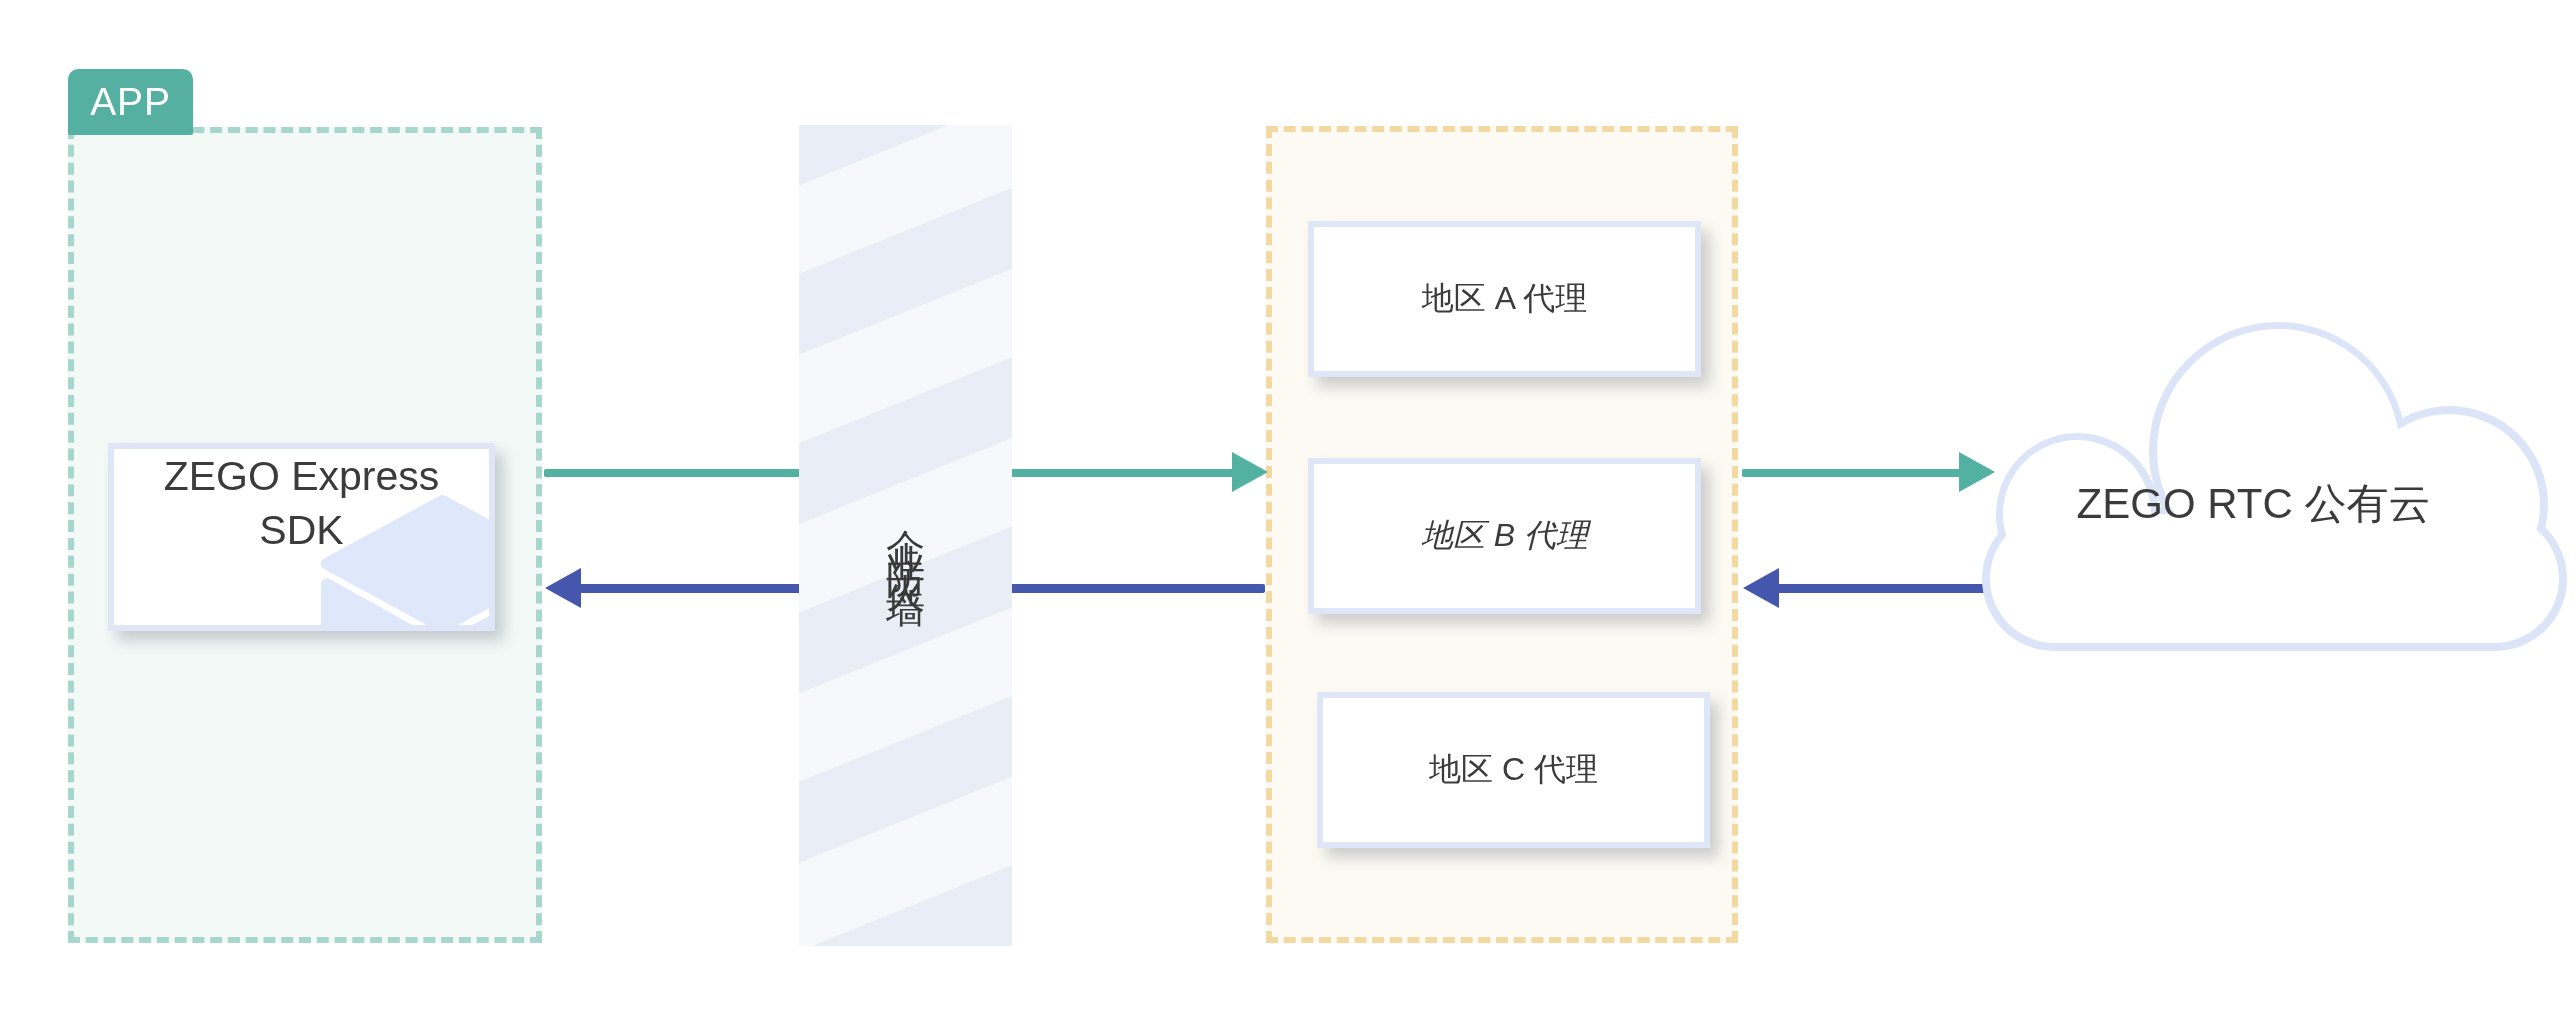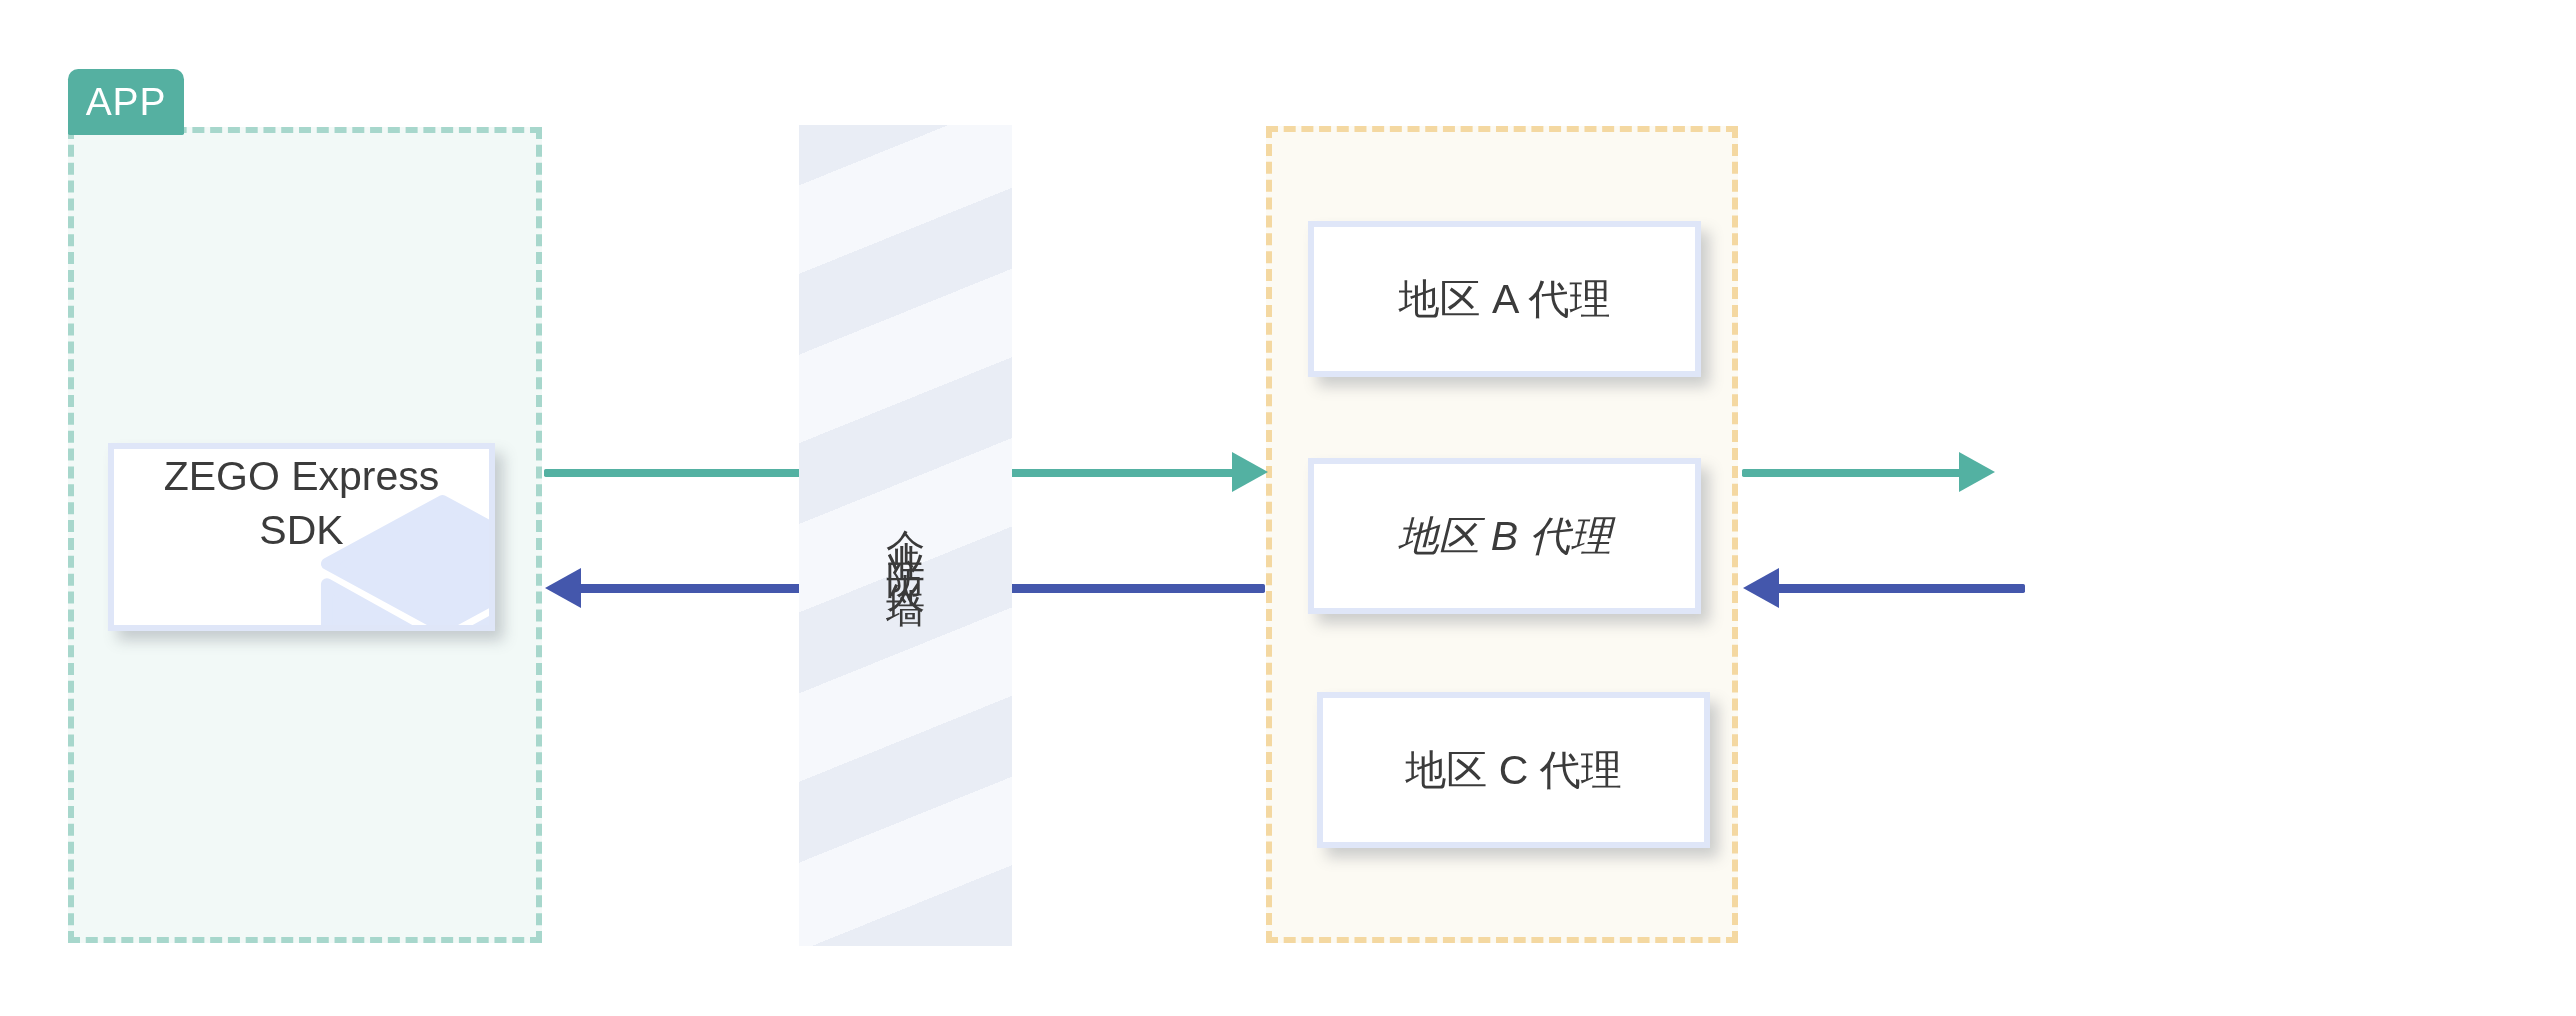--- a/index.html
+++ b/index.html
@@ -13,21 +13,21 @@
     position:relative; width:2576px; height:1016px; overflow:hidden;
     background:#fff; font-family:"Liberation Sans", sans-serif; color:var(--text);
   }
   
   .app-box{
     position:absolute; left:68px; top:127px; width:474px; height:816px;
     box-sizing:border-box; background:var(--teal-bg);
     border:6px dashed var(--teal-dash); z-index:1;
   }
   .app-tag{
-    position:absolute; left:68px; top:69px; width:116px; height:66px;
+    position:absolute; left:68px; top:69px; width:125px; height:66px;
     background:#55b0a1; border-radius:10.2px 10.2px 1.7px 1.7px; z-index:6;
     display:flex; align-items:center; justify-content:center;
     font-size:39px; color:#fff; letter-spacing:0.8px;
   }
   .sdk-box{
     position:absolute; left:108px; top:443px; width:387px; height:188px;
     box-sizing:border-box; background:#fff; border:6.8px solid var(--lavender);
     box-shadow:8.5px 10.2px 13.6px rgba(80,85,100,.28); z-index:5; overflow:hidden;
     display:flex; justify-content:center;
   }
@@ -50,21 +50,21 @@
   .proxy-box{
     position:absolute; left:1266px; top:126px; width:472px; height:817px;
     box-sizing:border-box; background:var(--orange-bg);
     border:6px dashed var(--orange-dash); z-index:1;
   }
   .proxy-item{
     position:absolute; left:1308px; width:393px; height:156px;
     box-sizing:border-box; background:#fff; border:6.8px solid var(--lavender);
     box-shadow:8.5px 10.2px 13.6px rgba(80,85,100,.28); z-index:5;
     display:flex; align-items:center; justify-content:center;
-    font-size:41px; color:var(--text);
+    font-size:32px; color:var(--text);
   }
   .proxy-a{top:221px;} .proxy-b{top:458px;font-style:italic;} .proxy-c{top:692px;margin-left:9px;}
   
   .arrow{position:absolute; z-index:2;}
   .h-line{position:absolute; border-radius:1.7px;}
   .teal .h-line{background:var(--teal); height:7.6px;}
   .blue .h-line{background:var(--blue); height:8.5px;}
   .head{position:absolute; width:0; height:0; border-top:20.4px solid transparent; border-bottom:20.4px solid transparent;}
   .head-right{border-left:36px solid var(--teal);}
   .head-left{border-right:36px solid var(--blue);}
@@ -134,15 +134,26 @@
 
   <div class="arrow teal">
     <div class="h-line" style="left:1742px; top:469px; width:219px;"></div>
     <div class="head head-right" style="left:1959px; top:452px;"></div>
   </div>
   <div class="arrow blue">
     <div class="head head-left" style="left:1743px; top:568px;"></div>
     <div class="h-line" style="left:1777px; top:584px; width:248px;"></div>
   </div>
 
+  <div class="cloud">
+    <div class="shape cb circ c1b"></div>
+    <div class="shape cb circ c2b"></div>
+    <div class="shape cb circ c3b"></div>
+    <div class="shape cb r4b"></div>
+    <div class="shape cw circ c1w"></div>
+    <div class="shape cw circ c2w"></div>
+    <div class="shape cw circ c3w"></div>
+    <div class="shape cw r4w"></div>
+    <div class="cloud-label">ZEGO RTC 公有云</div>
+  </div>
 
 </div>
 
 
 </body></html>

